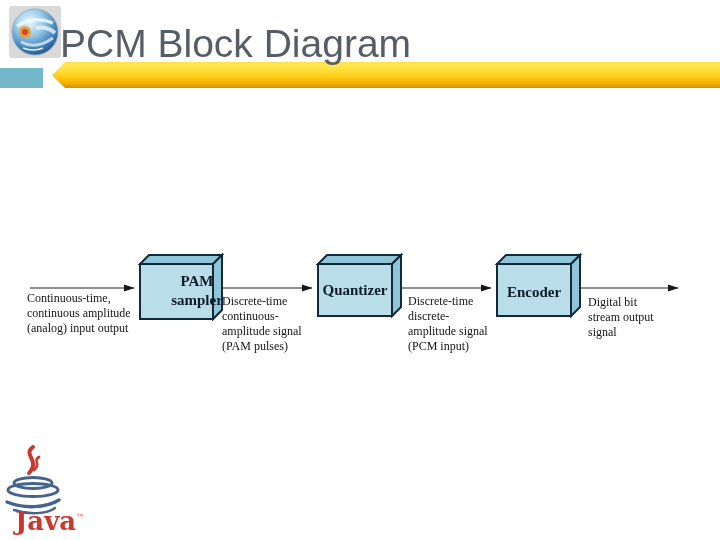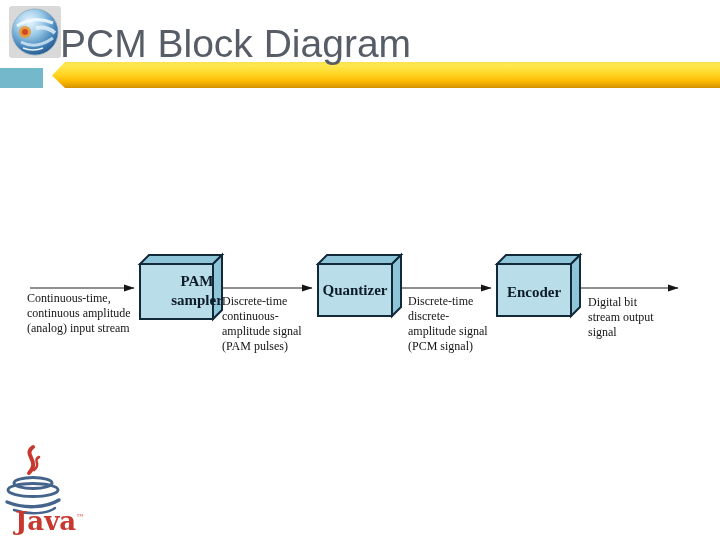--- a/index.html
+++ b/index.html
@@ -139,33 +139,33 @@
     </g>
   </svg>
 
   <div class="block-label" style="left:142px; top:266px; width:70px; height:50px;margin-left:20px;">PAM sampler</div>
   <div class="block-label" style="left:318px; top:264px; width:74px; height:52px;border-radius:24px;">Quantizer</div>
   <div class="block-label" style="left:497px; top:264px; width:74px; height:57px;">Encoder</div>
 
   <div class="sig-label" style="left:27px; top:291px;">
     <span>Continuous-time,</span>
     <span>continuous amplitude</span>
-    <span>(analog) input stream</span>
+    <span>(analog) input output</span>
   </div>
   <div class="sig-label" style="left:222px; top:294px;">
     <span>Discrete-time</span>
     <span>continuous-</span>
     <span>amplitude signal</span>
     <span>(PAM pulses)</span>
   </div>
   <div class="sig-label" style="left:408px; top:294px;">
     <span>Discrete-time</span>
     <span>discrete-</span>
     <span>amplitude signal</span>
-    <span>(PCM signal)</span>
+    <span>(PCM input)</span>
   </div>
   <div class="sig-label" style="left:588px; top:295px;">
     <span>Digital bit</span>
     <span>stream output</span>
     <span>signal</span>
   </div>
 
   <svg class="java-art" width="62" height="76" viewBox="0 0 62 76">
     <path d="M31,3 C20,11 39,16 27,29" stroke="#c8382e" stroke-width="4" fill="none" stroke-linecap="round"></path>
     <path d="M37,13 C30,17 40,19 32,26" stroke="#c8382e" stroke-width="2.6" fill="none" stroke-linecap="round"></path>

